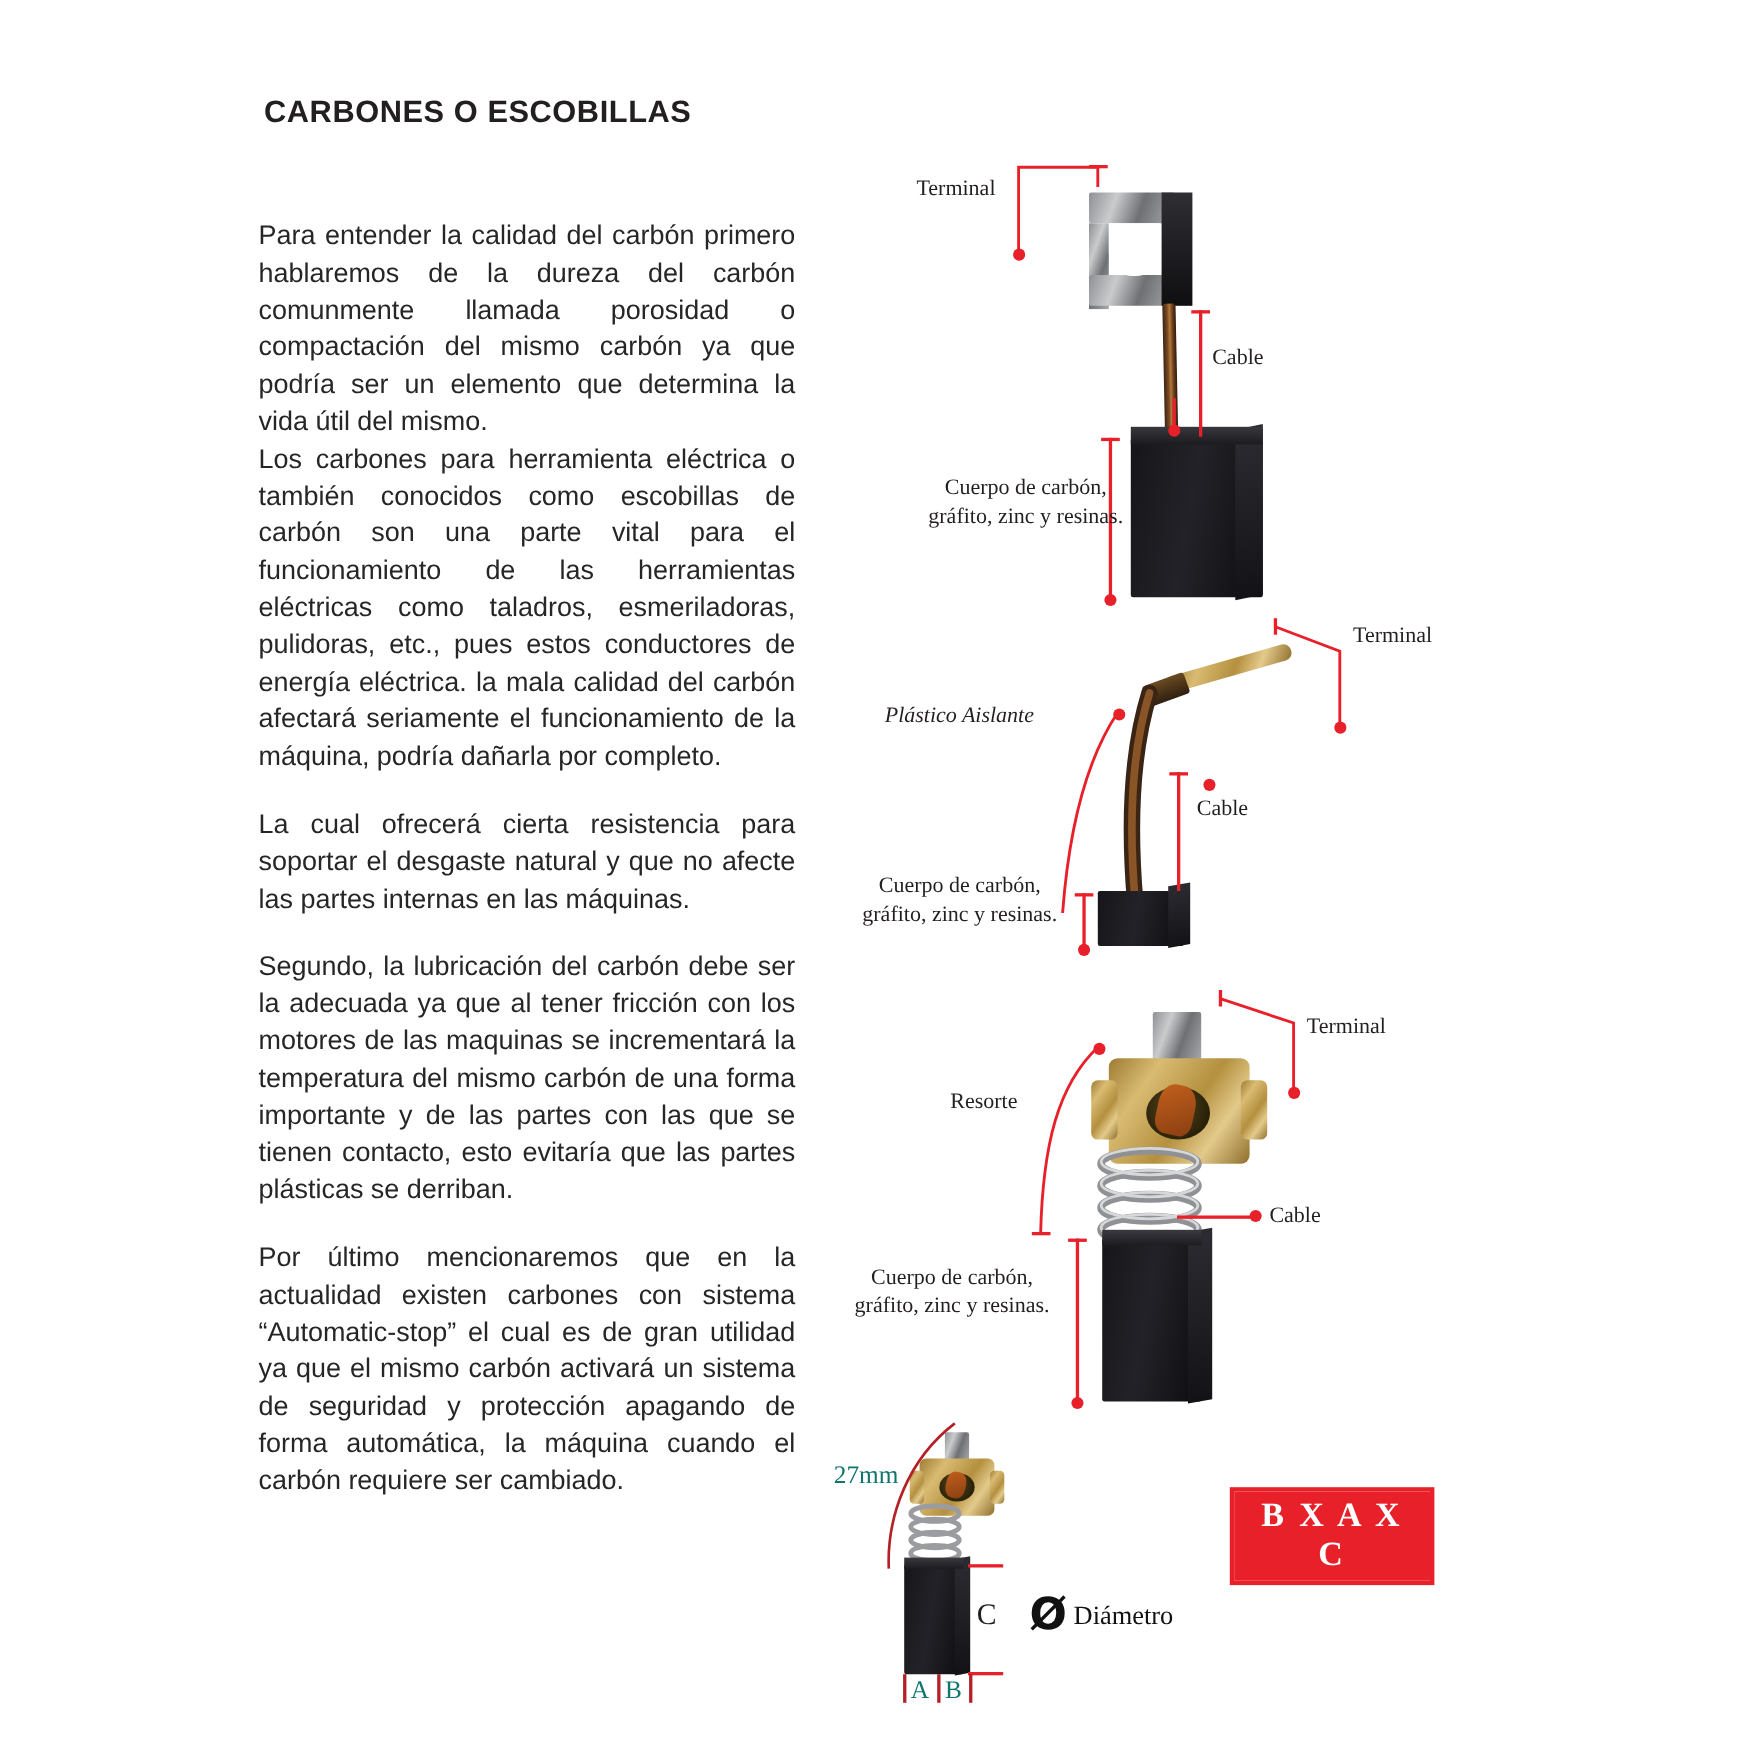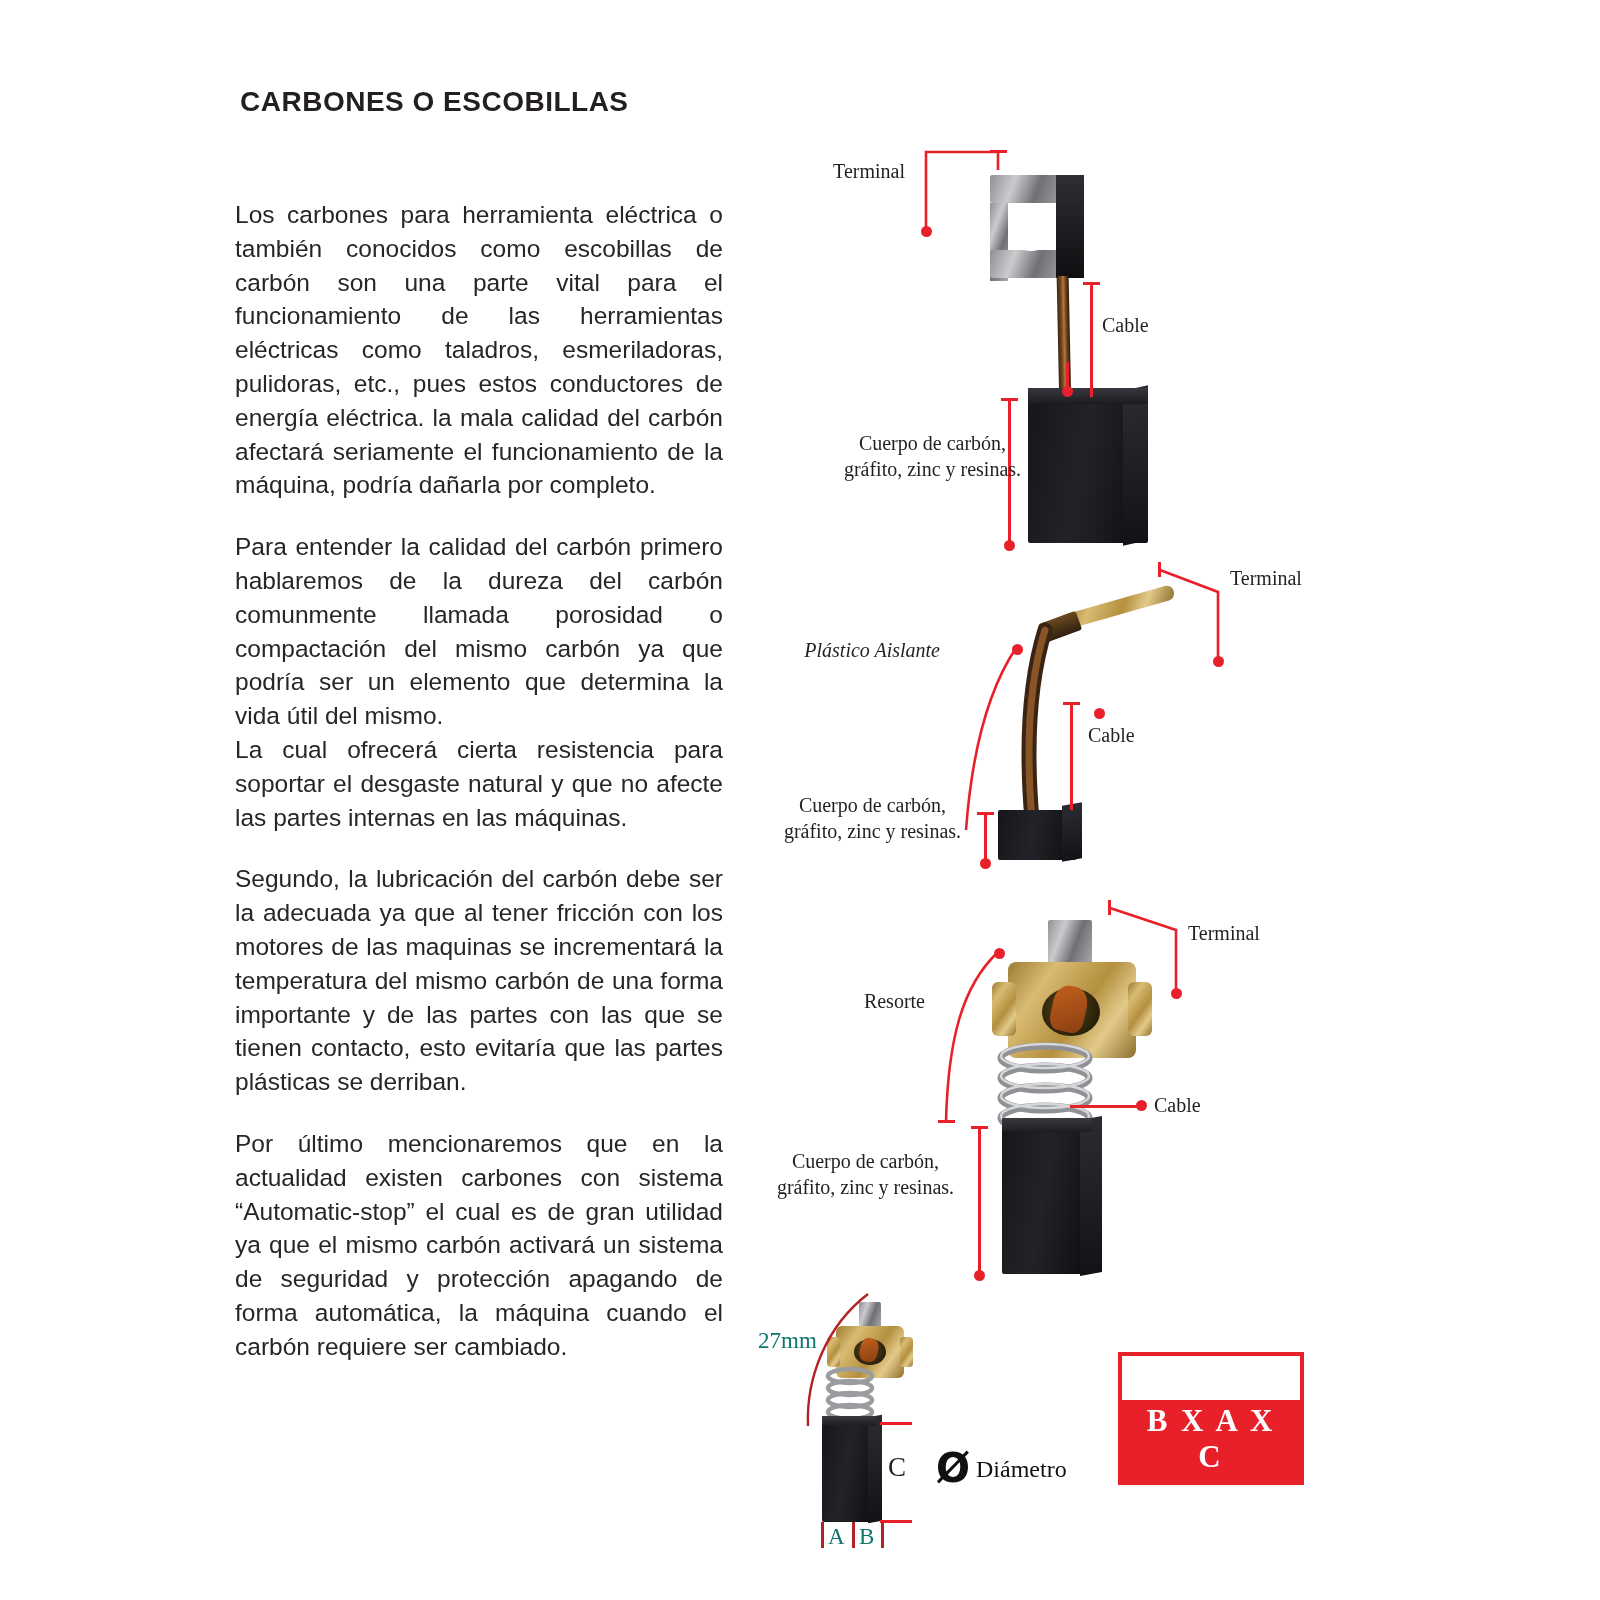--- a/index.html
+++ b/index.html
@@ -113,21 +113,20 @@
   }
   #dim-table .thead {
     background: #e8202a;
     color: #ffffff;
     font-family: "Liberation Serif", serif;
     font-weight: bold;
     font-size: 31px;
     letter-spacing: 3px;
     text-align: center;
     padding: 3px 10px 6px 10px;
-    margin-top: 44px;
   }
   #dim-table .tbody {
     background: #ffffff;
     color: #111111;
     font-family: "Liberation Serif", serif;
     font-weight: bold;
     font-size: 31px;
     letter-spacing: 2px;
     text-align: center;
     padding: 4px 10px 7px 10px;
@@ -163,22 +162,22 @@
 </style>
 </head>
 <body>
 
 <div id="page">
 
   <div class="col-title" id="title-left">CARBONES O ESCOBILLAS</div>
 
 
   <div id="left-col">
+    <p class="para tight lastline-left">Para entender la calidad del carbón primero hablaremos de la dureza del carbón comunmente llamada porosidad o compactación del mismo carbón ya que podría ser un elemento que determina la vida útil del mismo.</p>
     <p class="para">Los carbones para herramienta eléctrica o también conocidos como escobillas de carbón son una parte vital para el funcionamiento de las herramientas eléctricas como taladros, esmeriladoras, pulidoras, etc., pues estos conductores de energía eléctrica. la mala calidad del carbón afectará seriamente el funcionamiento de la máquina, podría dañarla por completo.</p>
-    <p class="para tight lastline-left">Para entender la calidad del carbón primero hablaremos de la dureza del carbón comunmente llamada porosidad o compactación del mismo carbón ya que podría ser un elemento que determina la vida útil del mismo.</p>
     <p class="para lastline-left">La cual ofrecerá cierta resistencia para soportar el desgaste natural y que no afecte las partes internas en las máquinas.</p>
     <p class="para lastline-left">Segundo, la lubricación del carbón debe ser la adecuada ya que al tener fricción con los motores de las maquinas se incrementará la temperatura del mismo carbón de una forma importante y de las partes con las que se tienen contacto, esto evitaría que las partes plásticas se derriban.</p>
     <p class="para lastline-left">Por último mencionaremos que en la actualidad existen carbones con sistema “Automatic-stop” el cual es de gran utilidad ya que el mismo carbón activará un sistema de seguridad y protección apagando de forma automática, la máquina cuando el carbón requiere ser cambiado.</p>
   </div>
 
   <div id="right-col">
 
     <div>
 
       <div class="metal" style="left:250px; top:45px; width:78px; height:28px; border-radius:2px;"></div>

